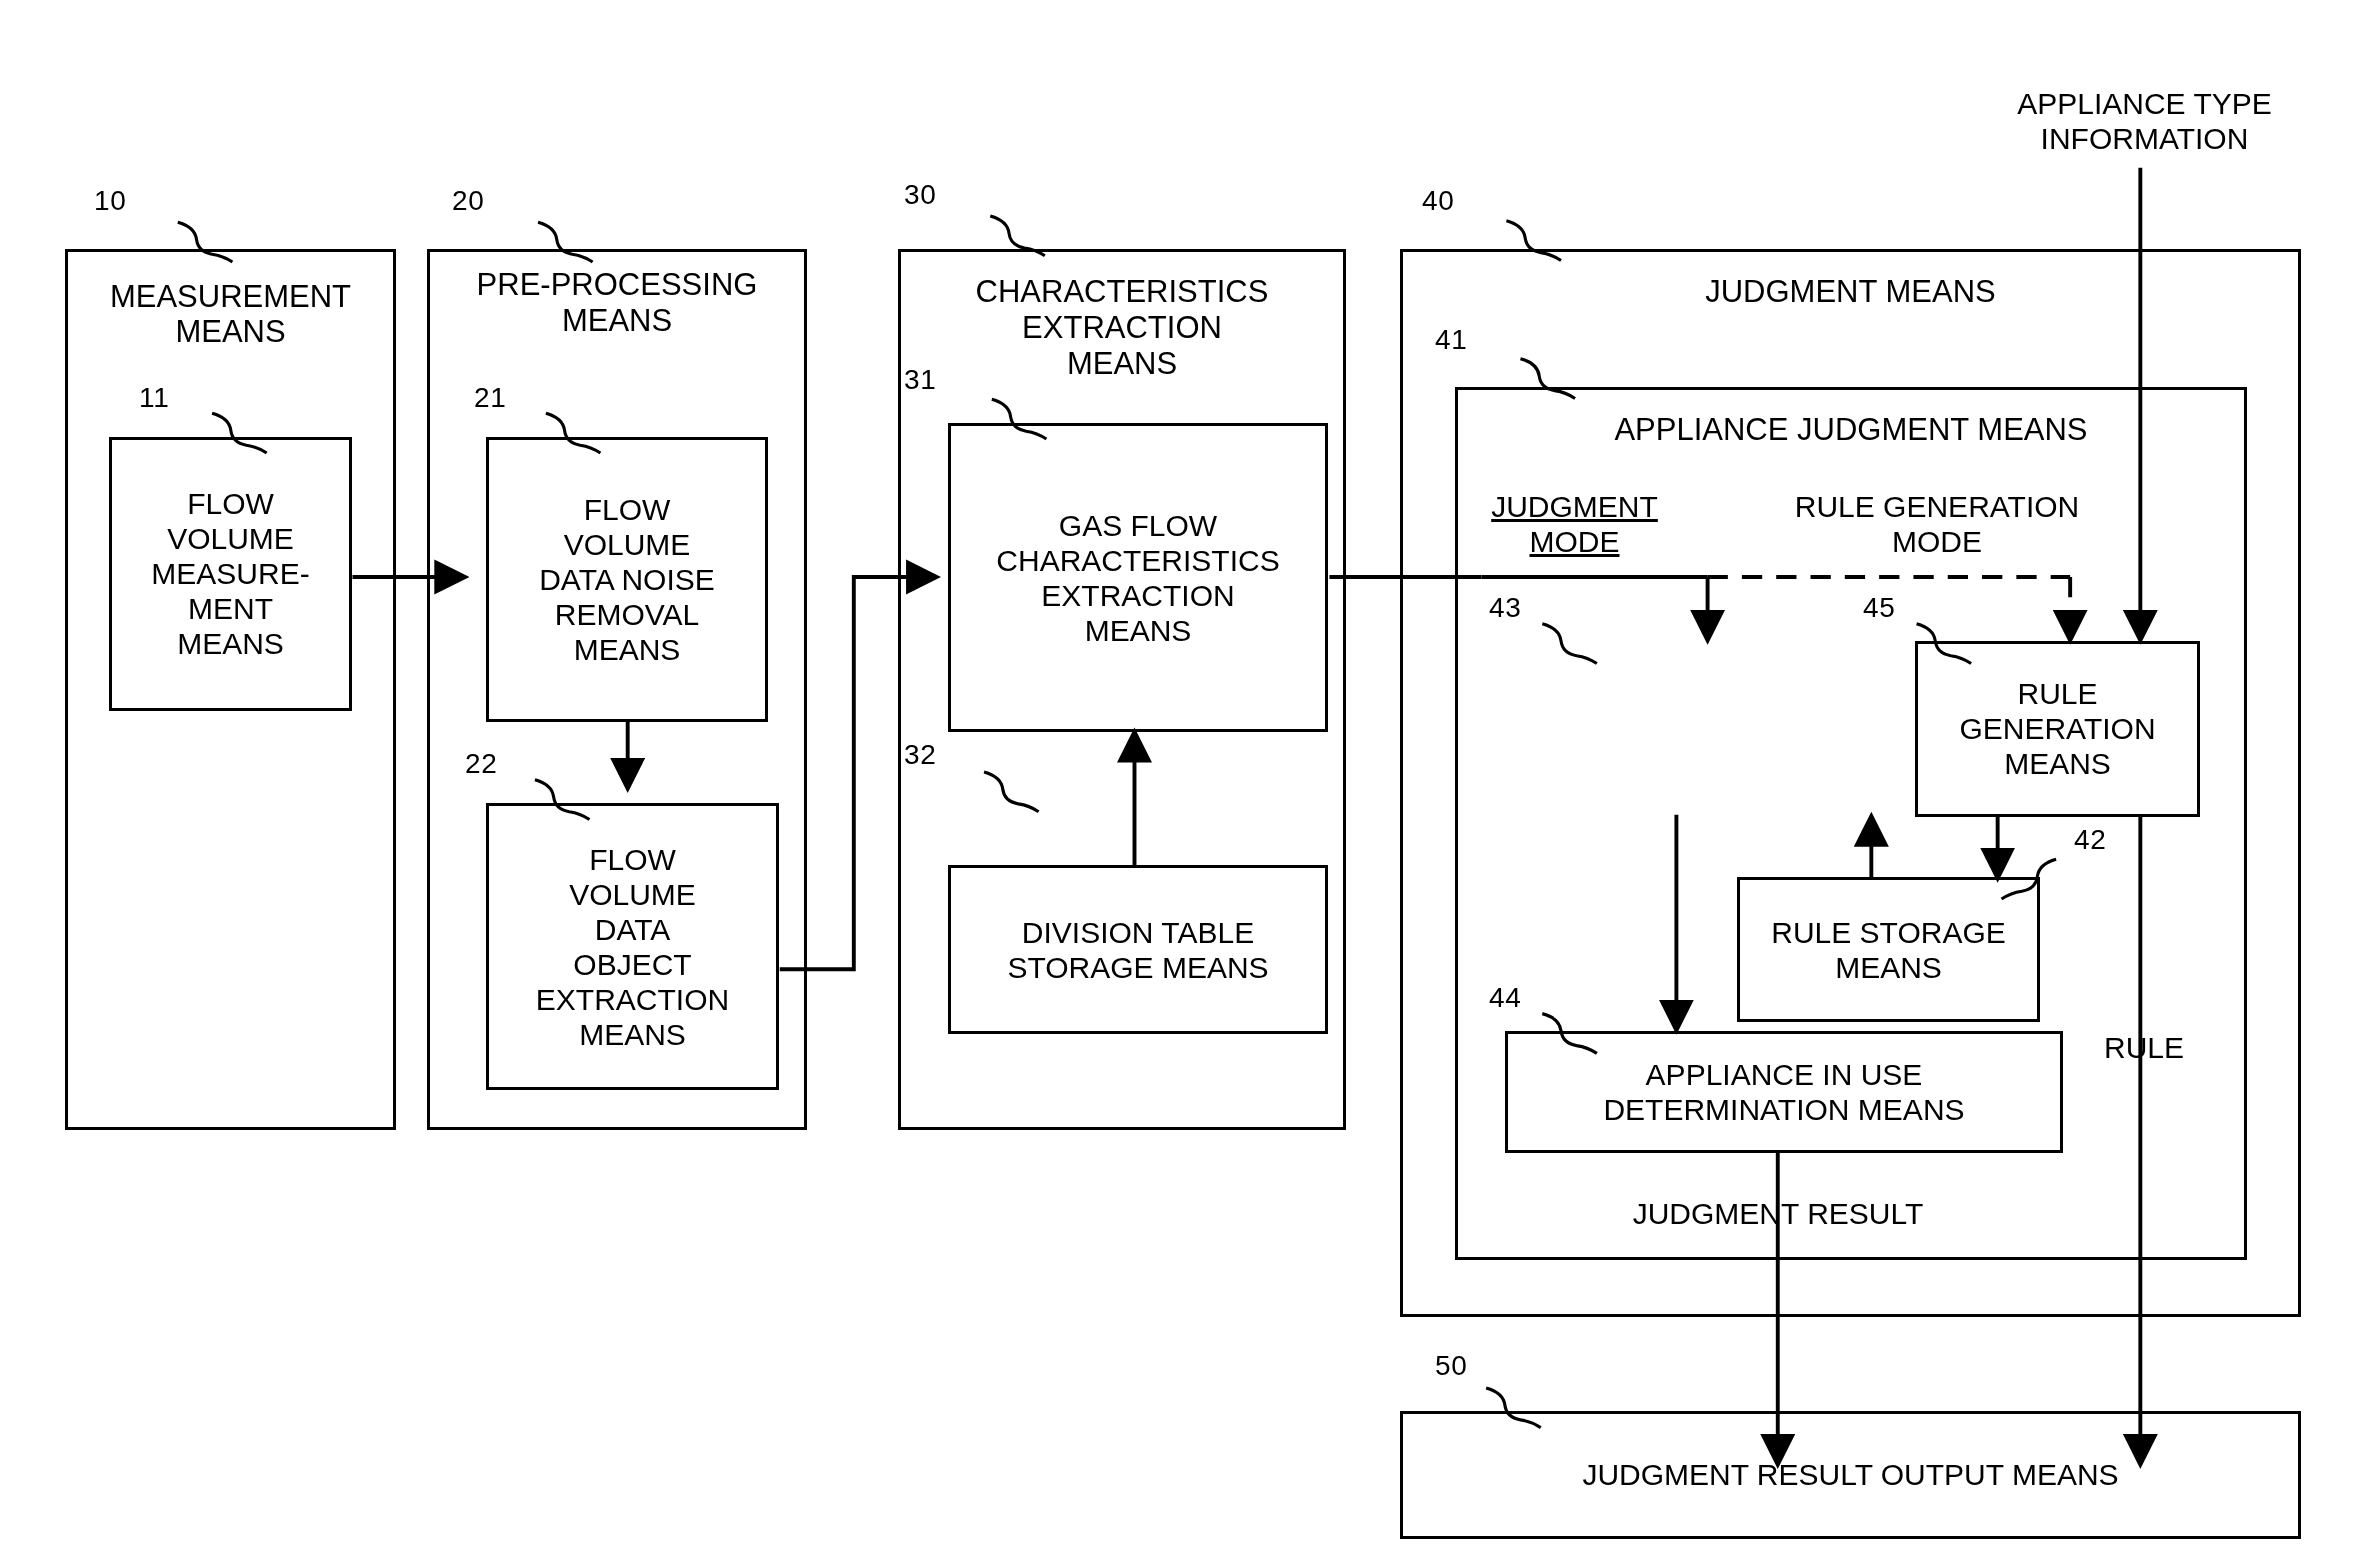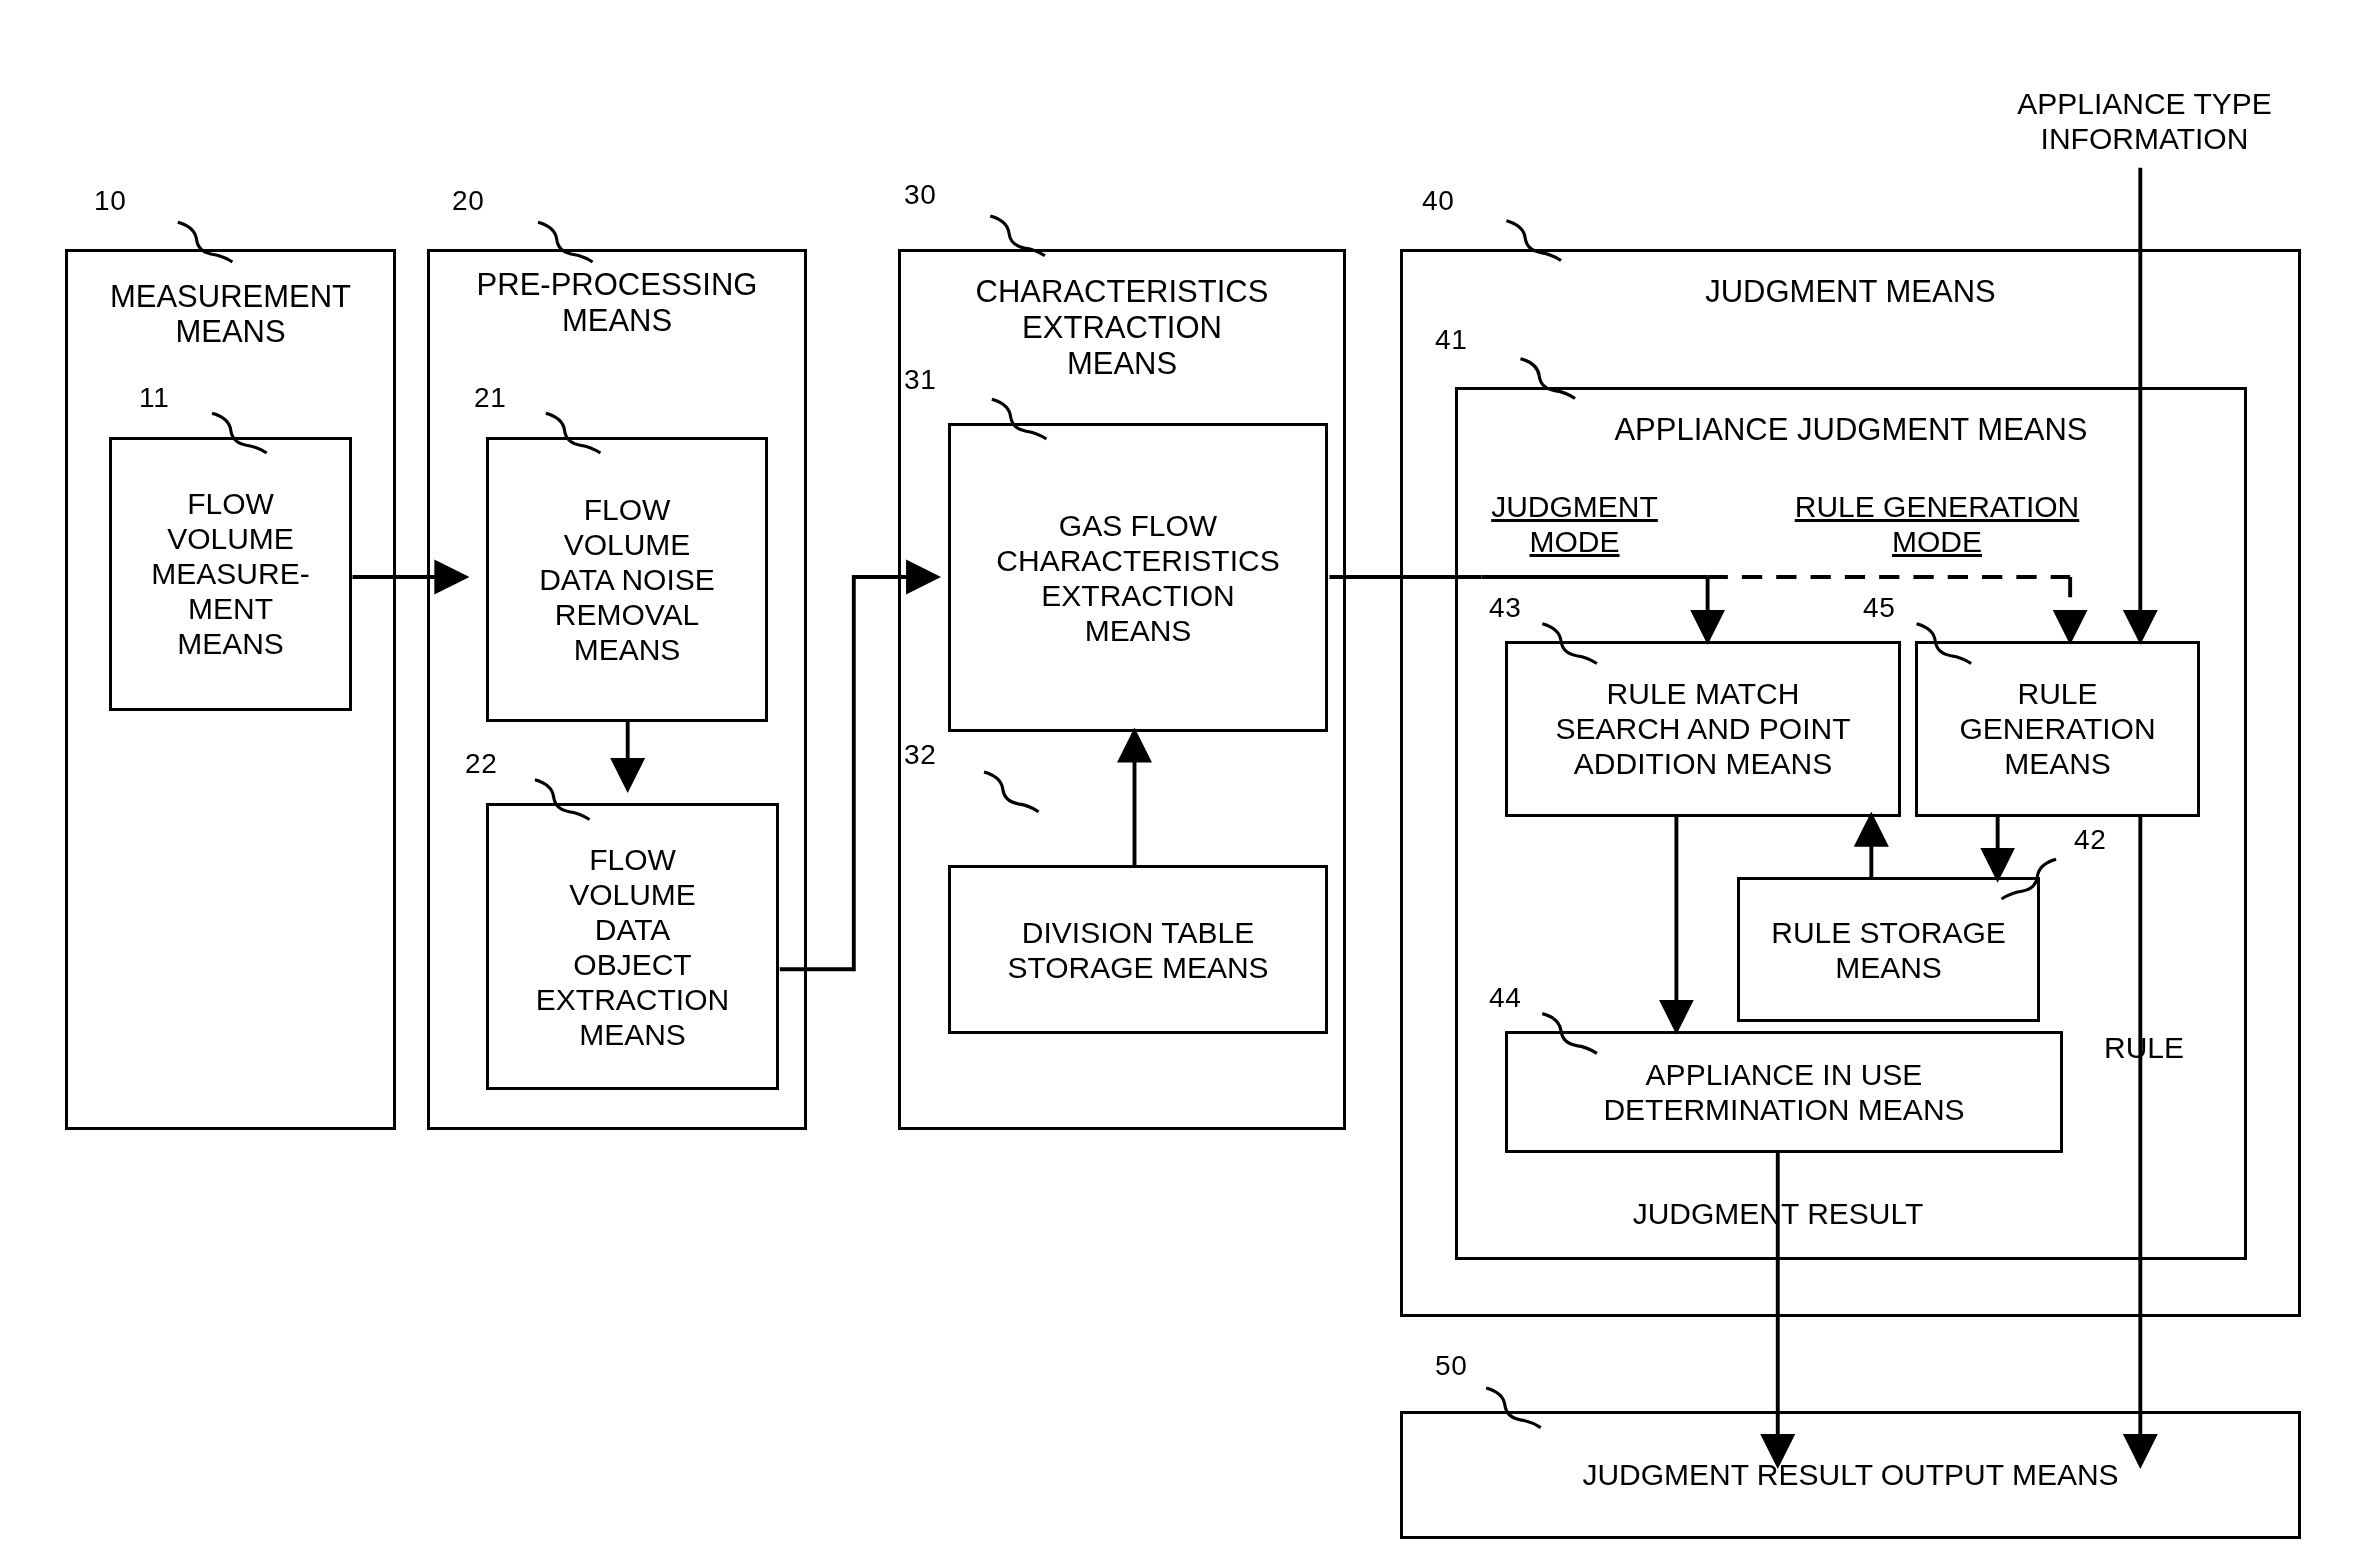--- a/index.html
+++ b/index.html
@@ -191,29 +191,24 @@
     <div class="inner-title" style="top:22px;">JUDGMENT MEANS</div>
   </div>
 
   <div class="ref" style="left:1435px; top:326px;">41</div>
   <div class="box thin" style="left:1455px; top:387px; width:792px; height:873px;">
     <div class="inner-title" style="top:22px;">APPLIANCE JUDGMENT MEANS</div>
   </div>
 
   <div class="freetext" style="left:1450px; top:490px; width:249px;text-decoration:underline;">JUDGMENT
 MODE</div>
-  <div class="freetext" style="left:1754px; top:490px; width:366px;text-decoration:underline;">RULE GENERATION
+  <div class="freetext" style="left:1754px; top:490px; width:366px;">RULE GENERATION
 MODE</div>
 
   <div class="ref" style="left:1489px; top:594px;">43</div>
-  <div class="box thin" style="left:1505px; top:641px; width:396px; height:176px;">
-    <div class="boxtext">RULE MATCH
-SEARCH AND POINT
-ADDITION MEANS</div>
-  </div>
 
   <div class="ref" style="left:1863px; top:594px;">45</div>
   <div class="box thin" style="left:1915px; top:641px; width:285px; height:176px;">
     <div class="boxtext">RULE
 GENERATION
 MEANS</div>
   </div>
 
   <div class="ref" style="left:2074px; top:826px;">42</div>
   <div class="box thin" style="left:1737px; top:877px; width:303px; height:145px;">

